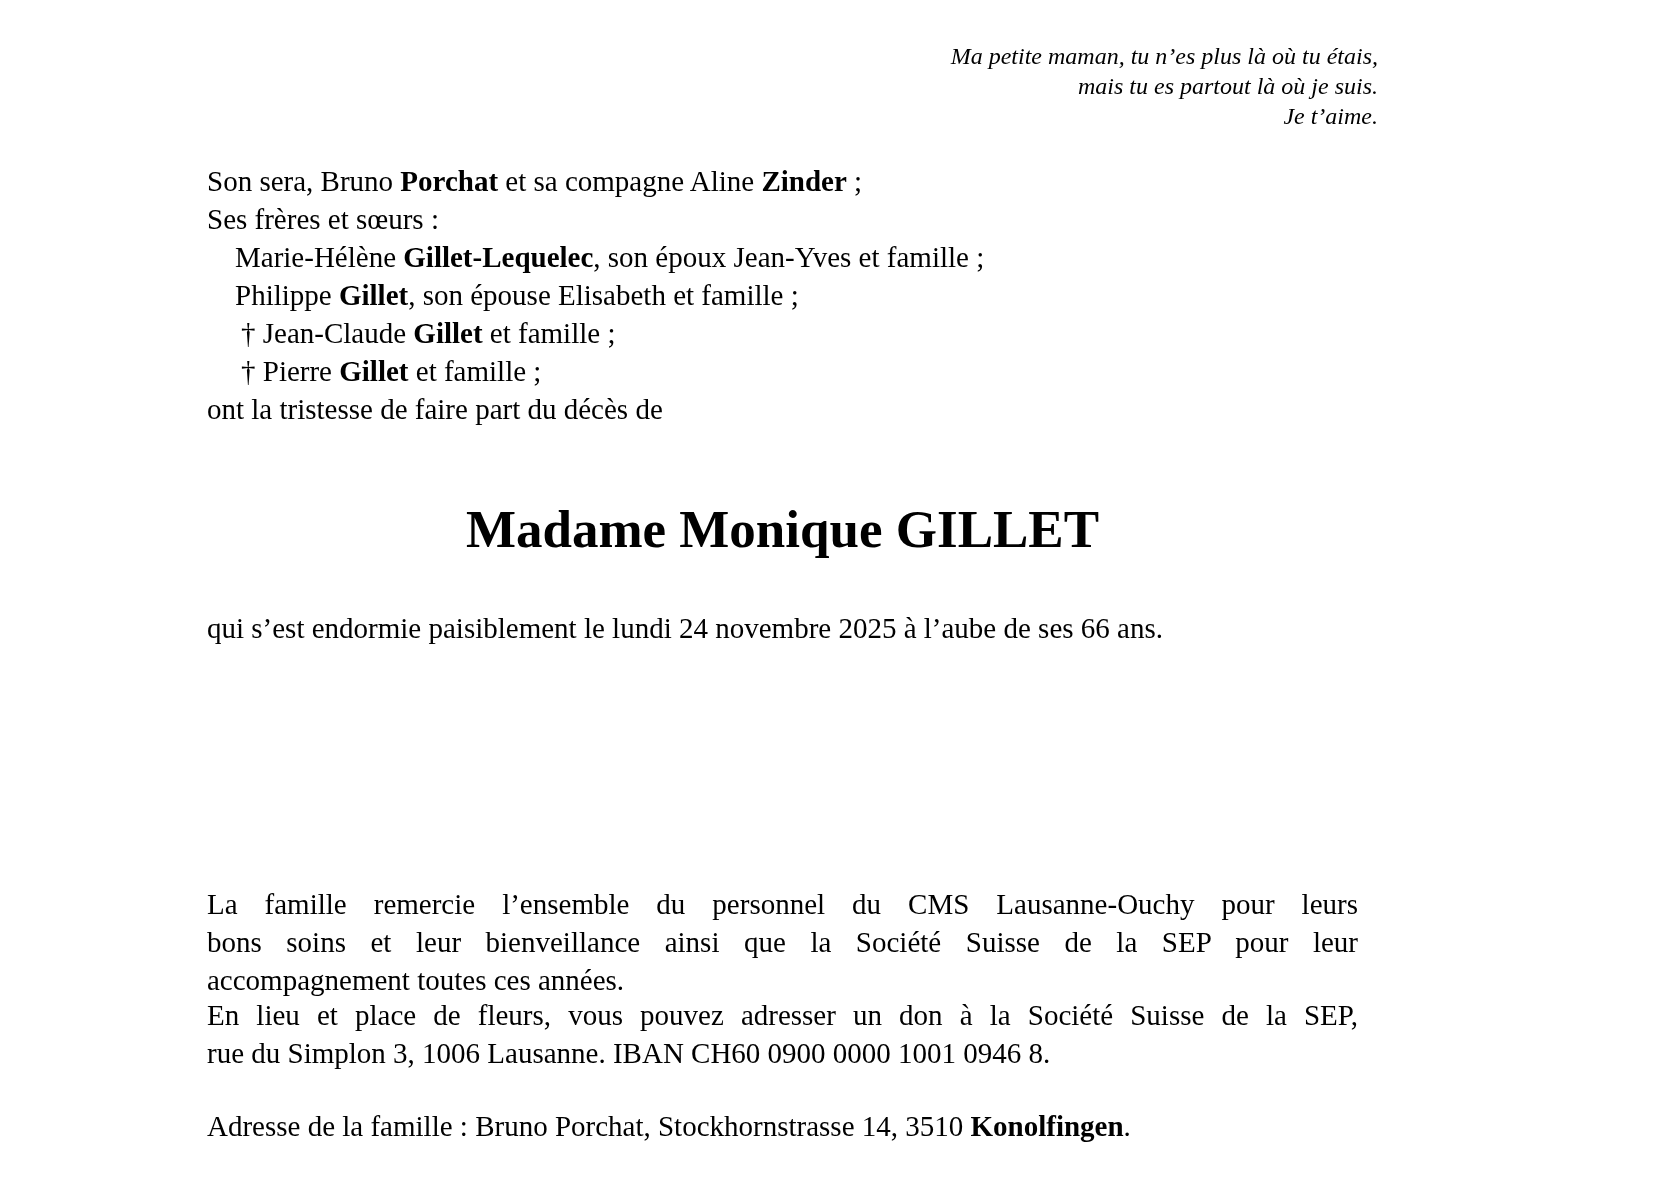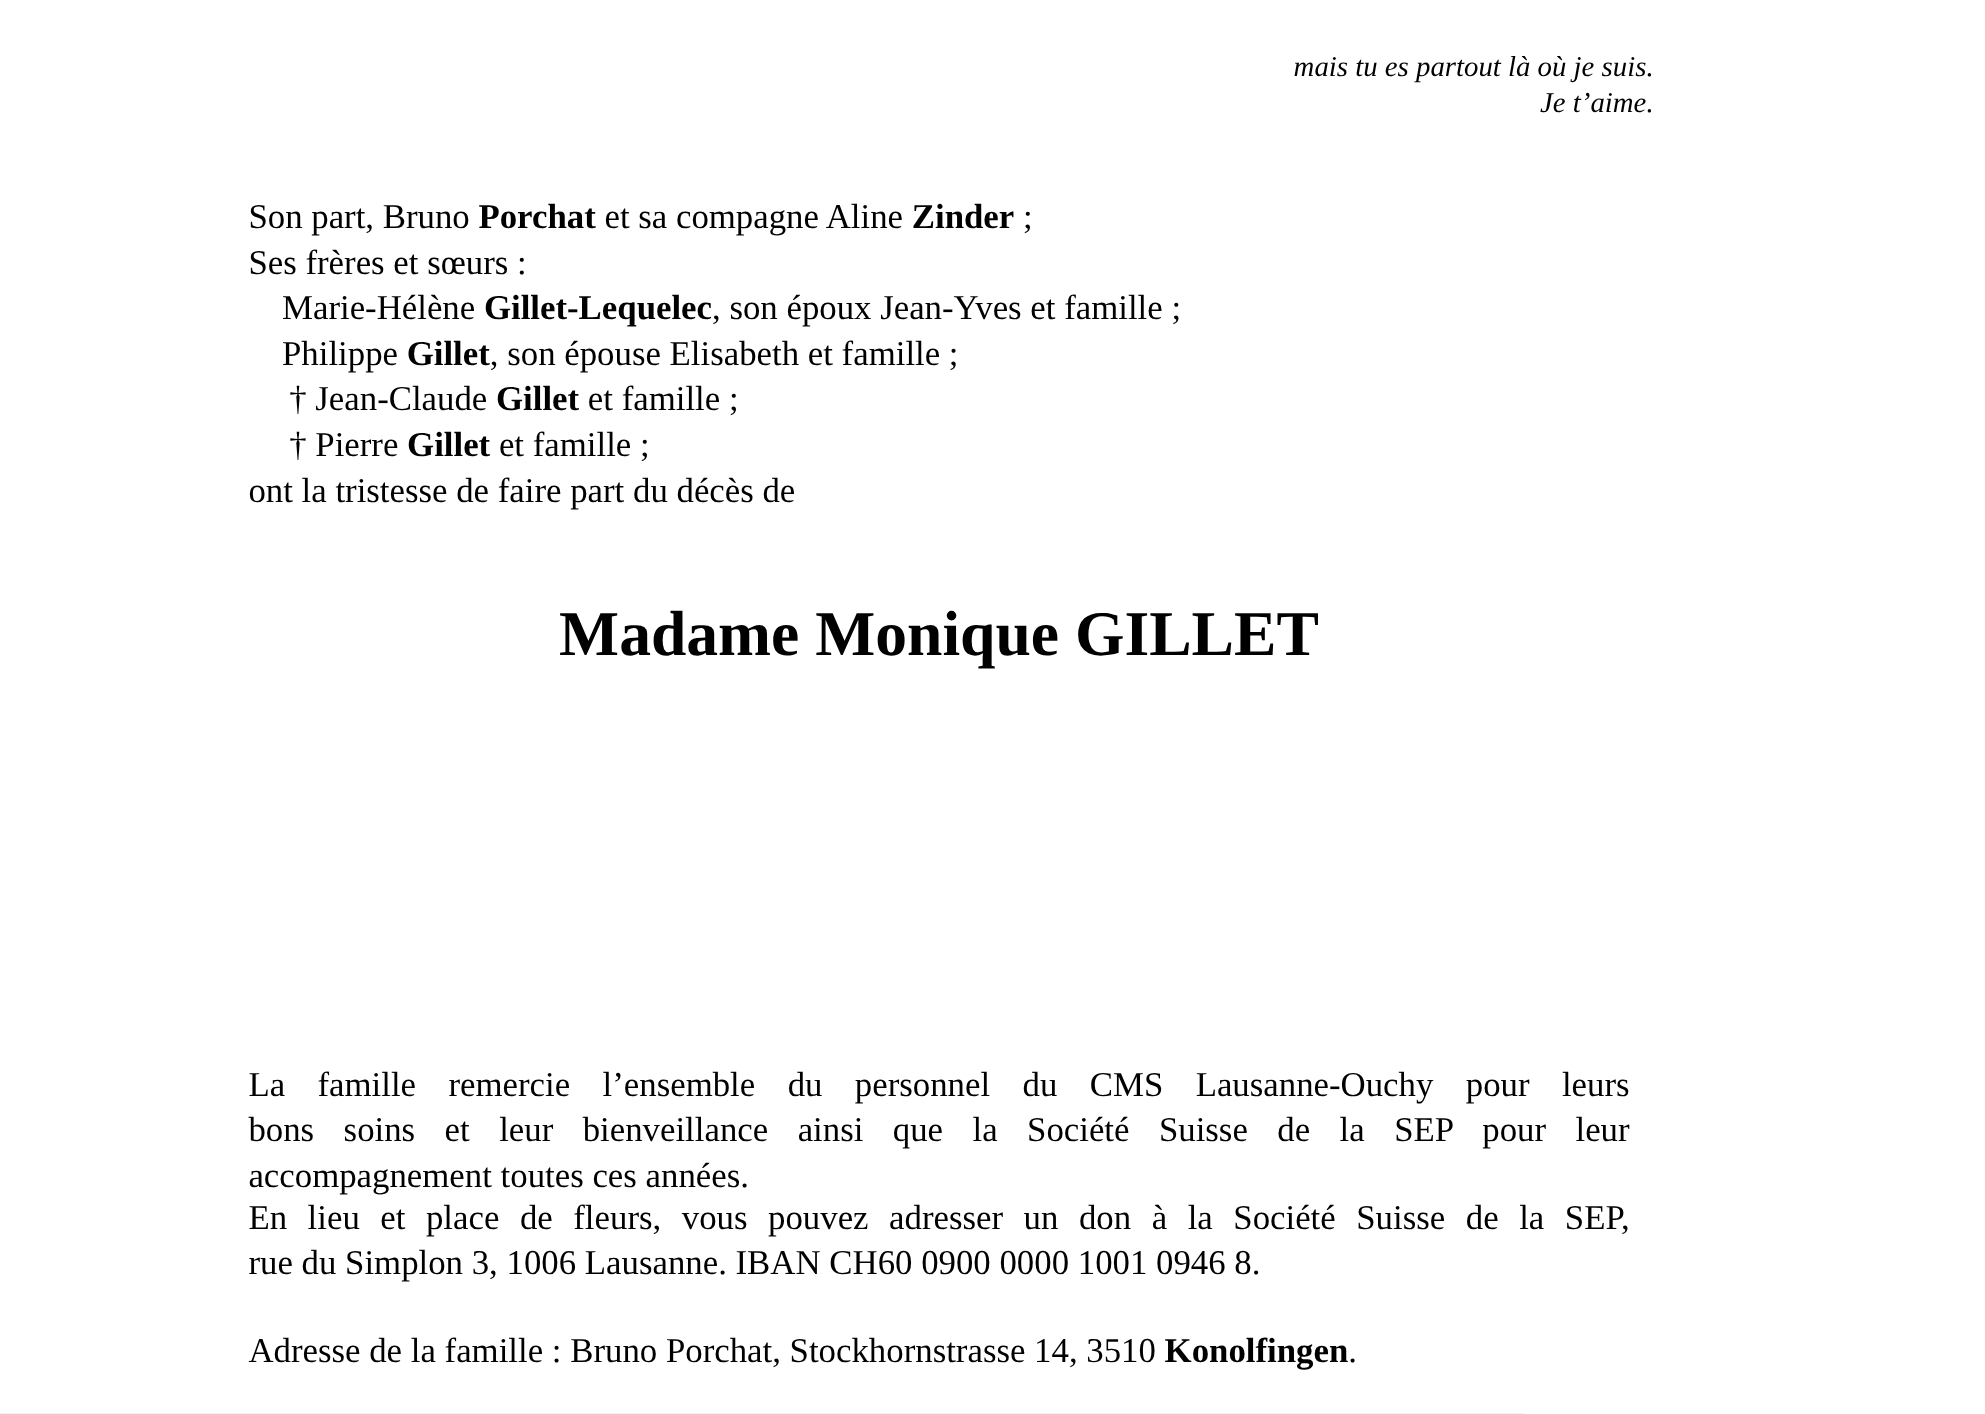--- a/index.html
+++ b/index.html
@@ -40,36 +40,40 @@
   .ind2 { padding-left: 34px; }
   .just { text-align: justify; text-align-last: justify; white-space: normal; }
   b { font-weight: bold; }
 </style>
 </head>
 <body>
 
 <div class="page">
 
   <div class="epigraph">
+    <div class="tline">Ma petite maman, tu n’es plus là où tu étais,</div>
     <div class="tline">mais tu es partout là où je suis.</div>
     <div class="tline">Je t’aime.</div>
   </div>
 
   <div id="intro" class="block">
-      <div class="tline"><span>Son part, Bruno </span><b>Porchat</b><span> et sa compagne Aline </span><b>Zinder</b><span> ;</span></div>
+      <div class="tline"><span>Son sera, Bruno </span><b>Porchat</b><span> et sa compagne Aline </span><b>Zinder</b><span> ;</span></div>
       <div class="tline"><span>Ses frères et sœurs :</span></div>
       <div class="tline ind1"><span>Marie-Hélène </span><b>Gillet-Lequelec</b><span>, son époux Jean-Yves et famille ;</span></div>
       <div class="tline ind1"><span>Philippe </span><b>Gillet</b><span>, son épouse Elisabeth et famille ;</span></div>
       <div class="tline ind2"><span>† Jean-Claude </span><b>Gillet</b><span> et famille ;</span></div>
       <div class="tline ind2"><span>† Pierre </span><b>Gillet</b><span> et famille ;</span></div>
       <div class="tline"><span>ont la tristesse de faire part du décès de</span></div>
     </div>
 
   <h1 id="main-title" class="block">Madame Monique GILLET</h1>
 
+  <div id="p-death" class="block">
+    <div class="tline">qui s’est endormie paisiblement le lundi 24 novembre 2025 à l’aube de ses 66 ans.</div>
+  </div>
 
 
   <div id="p-thanks" class="block">
     <div class="tline just">La famille remercie l’ensemble du personnel du CMS Lausanne-Ouchy pour leurs</div>
     <div class="tline just">bons soins et leur bienveillance ainsi que la Société Suisse de la SEP pour leur</div>
     <div class="tline">accompagnement toutes ces années.</div>
   </div>
 
   <div id="p-donation" class="block">
     <div class="tline just">En lieu et place de fleurs, vous pouvez adresser un don à la Société Suisse de la SEP,</div>

